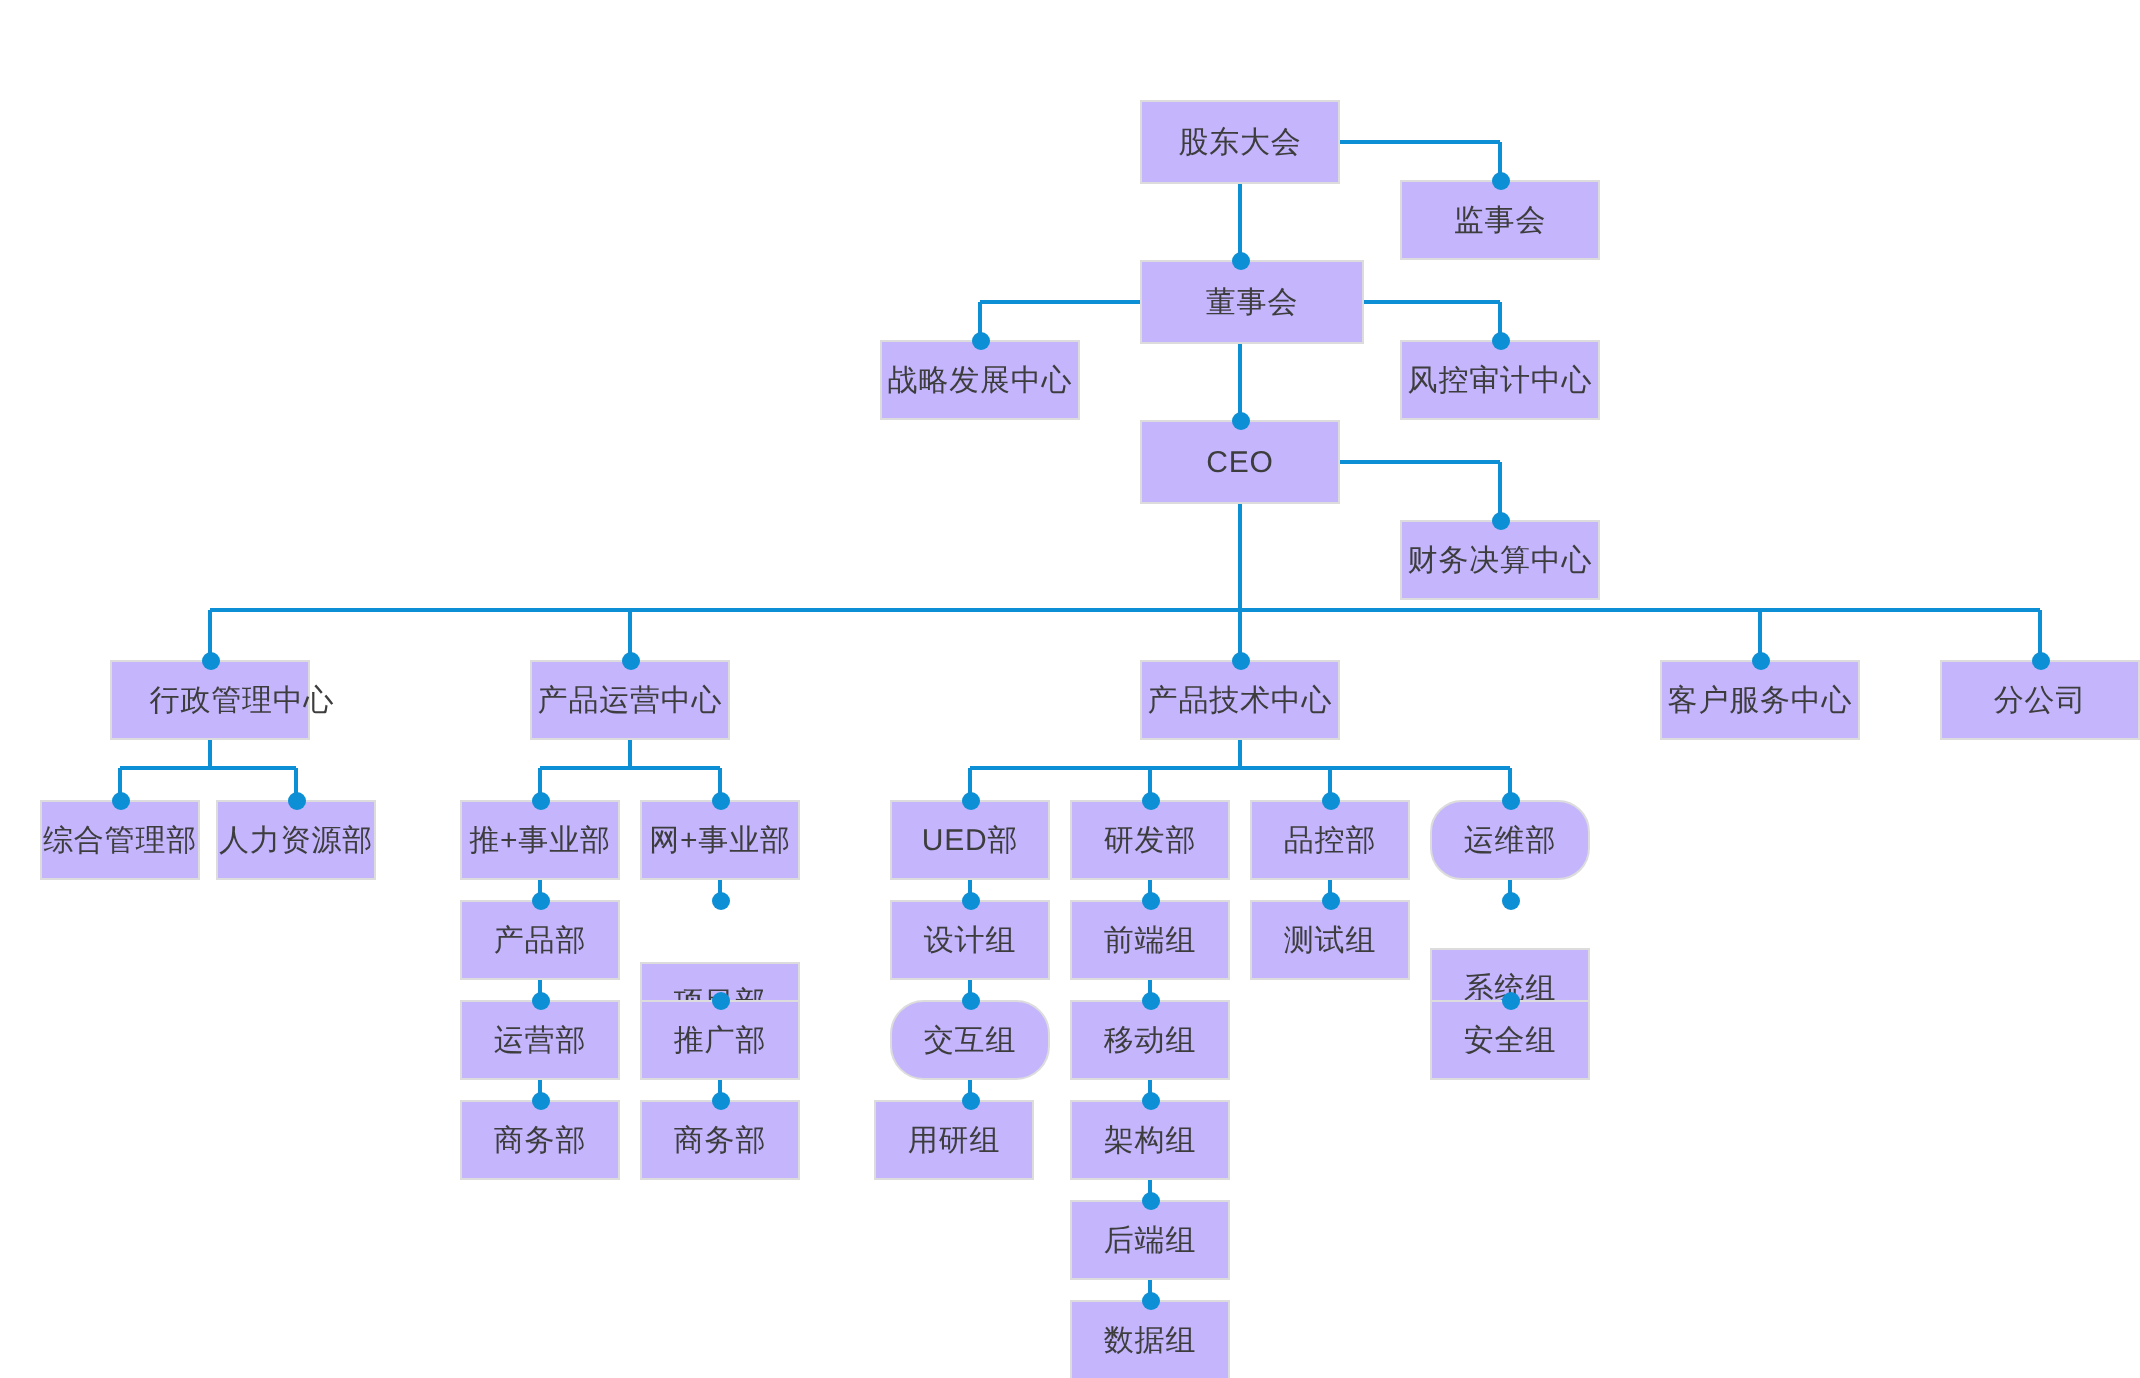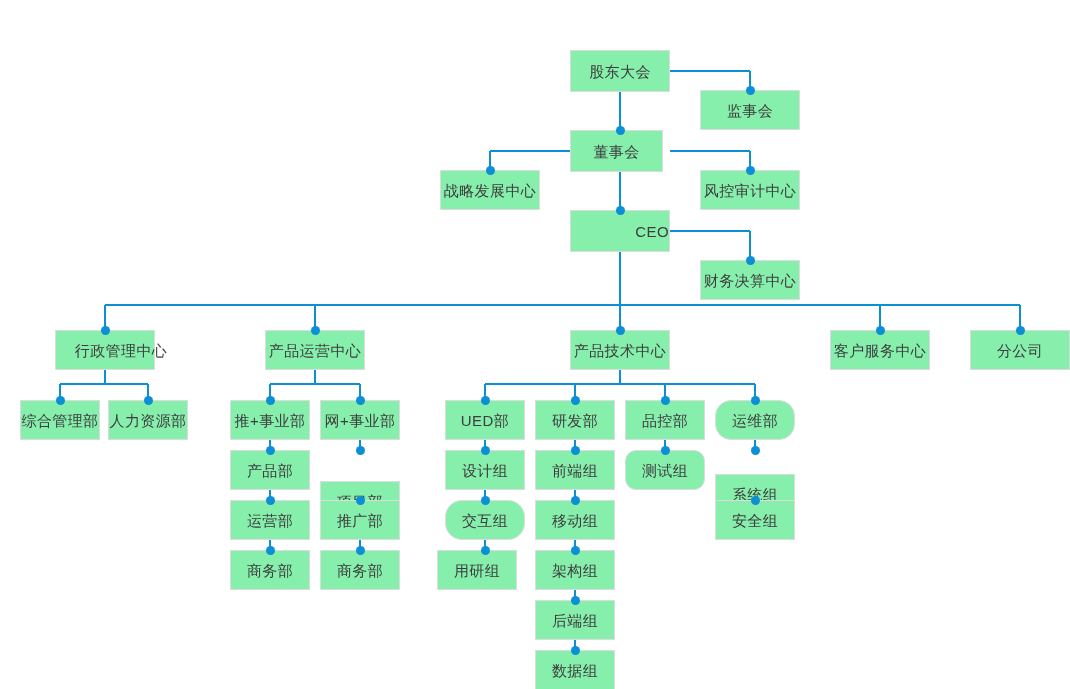--- a/index.html
+++ b/index.html
@@ -20,21 +20,21 @@
     left: 0;
     top: 0;
     width: 1070px;
     height: 689px;
     pointer-events: none;
   }
   .node {
     position: absolute;
     box-sizing: border-box;
     border: 1px solid #dcdcdc;
-    background: #86efac;
+    background: #c4b5fd;
     display: flex;
     align-items: center;
     justify-content: center;
     color: #3d3d3d;
     font-size: 15px;
     line-height: 1;
     letter-spacing: 0.4px;
     white-space: nowrap;
     z-index: 2;
   }
@@ -104,30 +104,30 @@
       <line x1="880" y1="305" x2="880" y2="330" stroke="#0c8fd4" stroke-width="1.6" shape-rendering="crispEdges"></line>
       <line x1="1020" y1="305" x2="1020" y2="330" stroke="#0c8fd4" stroke-width="1.6" shape-rendering="crispEdges"></line>
     </svg>
   <div id="nodes-layer">
       <div class="node" style="left: 570px; top: 50px; width: 100px; height: 42px;">
         <span class="node-label">股东大会</span>
       </div>
       <div class="node" style="left: 700px; top: 90px; width: 100px; height: 40px; text-align: right;">
         <span class="node-label">监事会</span>
       </div>
-      <div class="node" style="left: 570px; top: 130px; width: 93px; height: 42px;">
+      <div class="node" style="left: 570px; top: 130px; width: 112px; height: 42px;">
         <span class="node-label">董事会</span>
       </div>
       <div class="node" style="left: 440px; top: 170px; width: 100px; height: 40px;">
         <span class="node-label">战略发展中心</span>
       </div>
       <div class="node" style="left: 700px; top: 170px; width: 100px; height: 40px;">
         <span class="node-label">风控审计中心</span>
       </div>
-      <div class="node" style="left: 570px; top: 210px; width: 100px; height: 42px; justify-content: flex-end;">
+      <div class="node" style="left: 570px; top: 210px; width: 100px; height: 42px;">
         <span class="node-label">CEO</span>
       </div>
       <div class="node" style="left: 700px; top: 260px; width: 100px; height: 40px;">
         <span class="node-label">财务决算中心</span>
       </div>
       <div class="node" style="left: 55px; top: 330px; width: 100px; height: 40px; padding-left: 32px;">
         <span class="node-label">行政管理中心</span>
       </div>
       <div class="node" style="left: 265px; top: 330px; width: 100px; height: 40px;">
         <span class="node-label">产品运营中心</span>
@@ -197,21 +197,21 @@
       </div>
       <div class="node" style="left: 535px; top: 600px; width: 80px; height: 40px;">
         <span class="node-label">后端组</span>
       </div>
       <div class="node" style="left: 535px; top: 650px; width: 80px; height: 40px;">
         <span class="node-label">数据组</span>
       </div>
       <div class="node" style="left: 625px; top: 400px; width: 80px; height: 40px;">
         <span class="node-label">品控部</span>
       </div>
-      <div class="node" style="left: 625px; top: 450px; width: 80px; height: 40px; border-radius: 11px;">
+      <div class="node" style="left: 625px; top: 450px; width: 80px; height: 40px;">
         <span class="node-label">测试组</span>
       </div>
       <div class="node" style="left: 715px; top: 400px; width: 80px; height: 40px; border-radius: 16px;">
         <span class="node-label">运维部</span>
       </div>
       <div class="node" style="left: 715px; top: 450px; width: 80px; height: 40px; margin-top: 24px;">
         <span class="node-label">系统组</span>
       </div>
       <div class="node" style="left: 715px; top: 500px; width: 80px; height: 40px;">
         <span class="node-label">安全组</span>

